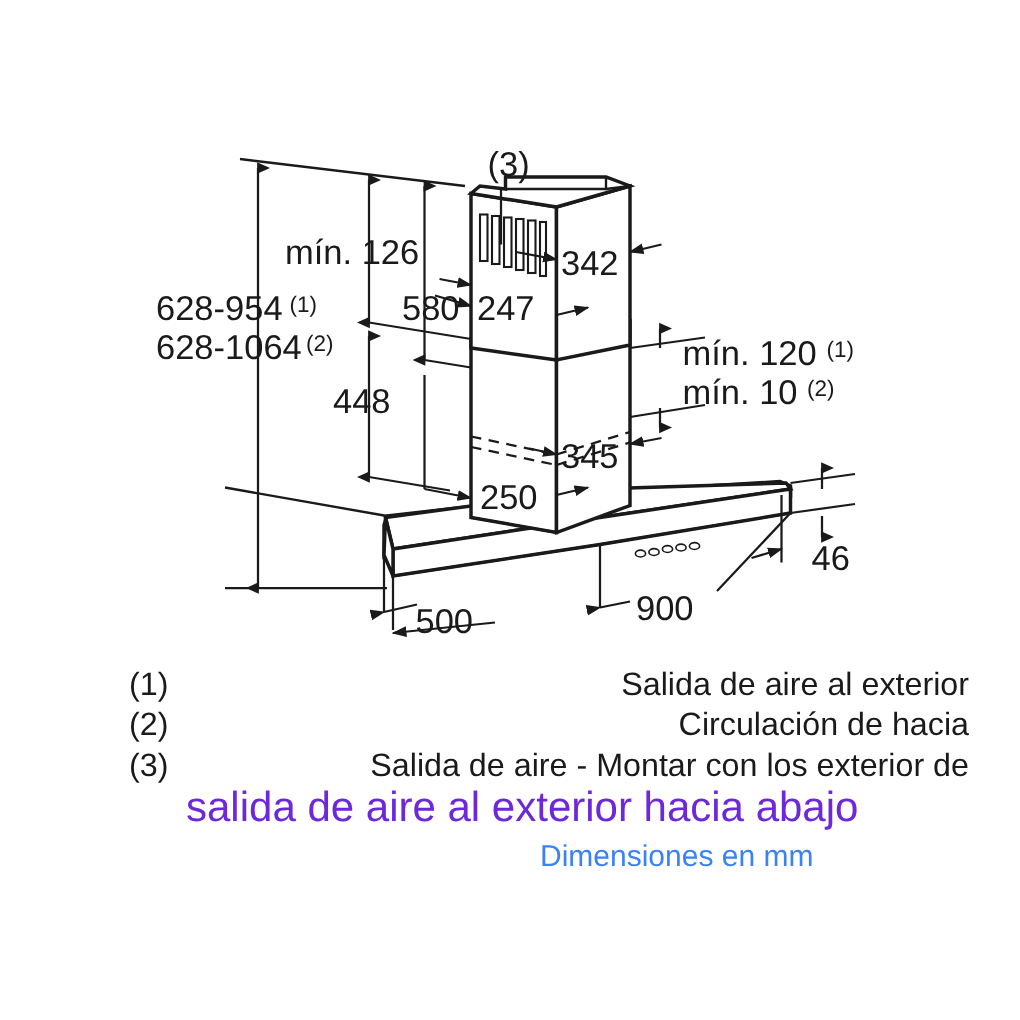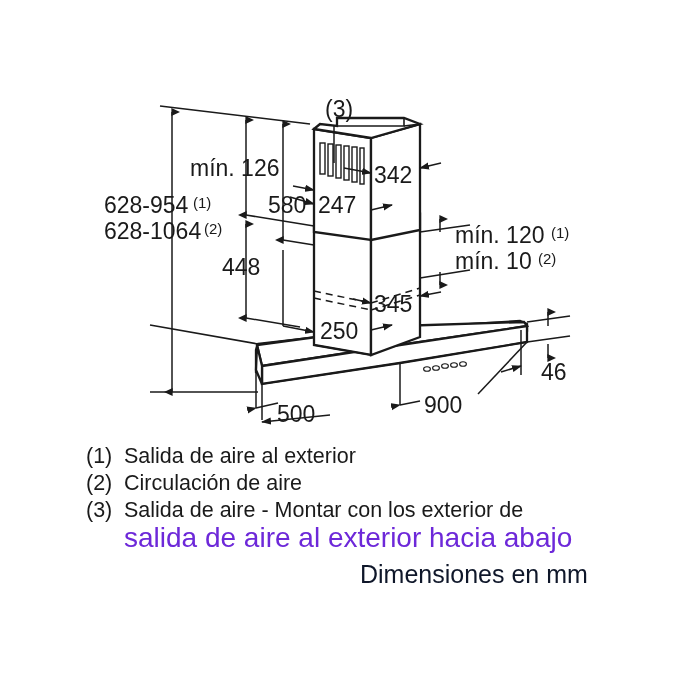--- a/index.html
+++ b/index.html
@@ -79,33 +79,34 @@
     line-height: 27px;
     color: #1a1a1a;
     white-space: pre;
   }
   .legend-marker {
     width: 38px;
     flex: 0 0 38px;
   }
   .legend-text {
     flex: 1 1 auto;
+    text-align: right;
   }
   .legend-cont {
     padding-left: 38px;
     font-size: 28px;
     line-height: 27px;
     color: #6d28d9;
   }
   .units {
     position: absolute;
     left: 360px;
     top: 560px;
-    font-size: 25px;
-    color: #0f172a;
+    font-size: 20px;
+    color: #3b82f6;
     white-space: pre;
   }
 </style>
 </head>
 <body>
 
 <div id="page">
 
   <svg id="drawing" viewBox="0 0 680 680">
     <defs>
@@ -291,21 +292,21 @@
     </g>
   </svg>
 
   <div class="legend">
     <div class="legend-row">
       <span class="legend-marker">(1)</span>
       <span class="legend-text">Salida de aire al exterior</span>
     </div>
     <div class="legend-row">
       <span class="legend-marker">(2)</span>
-      <span class="legend-text">Circulación de aire</span>
+      <span class="legend-text">Circulación de hacia</span>
     </div>
     <div class="legend-row">
       <span class="legend-marker">(3)</span>
       <span class="legend-text">Salida de aire - Montar con los exterior de</span>
     </div>
     <div class="legend-cont">salida de aire al exterior hacia abajo</div>
   </div>
 
   <div class="units">Dimensiones en mm</div>
 

